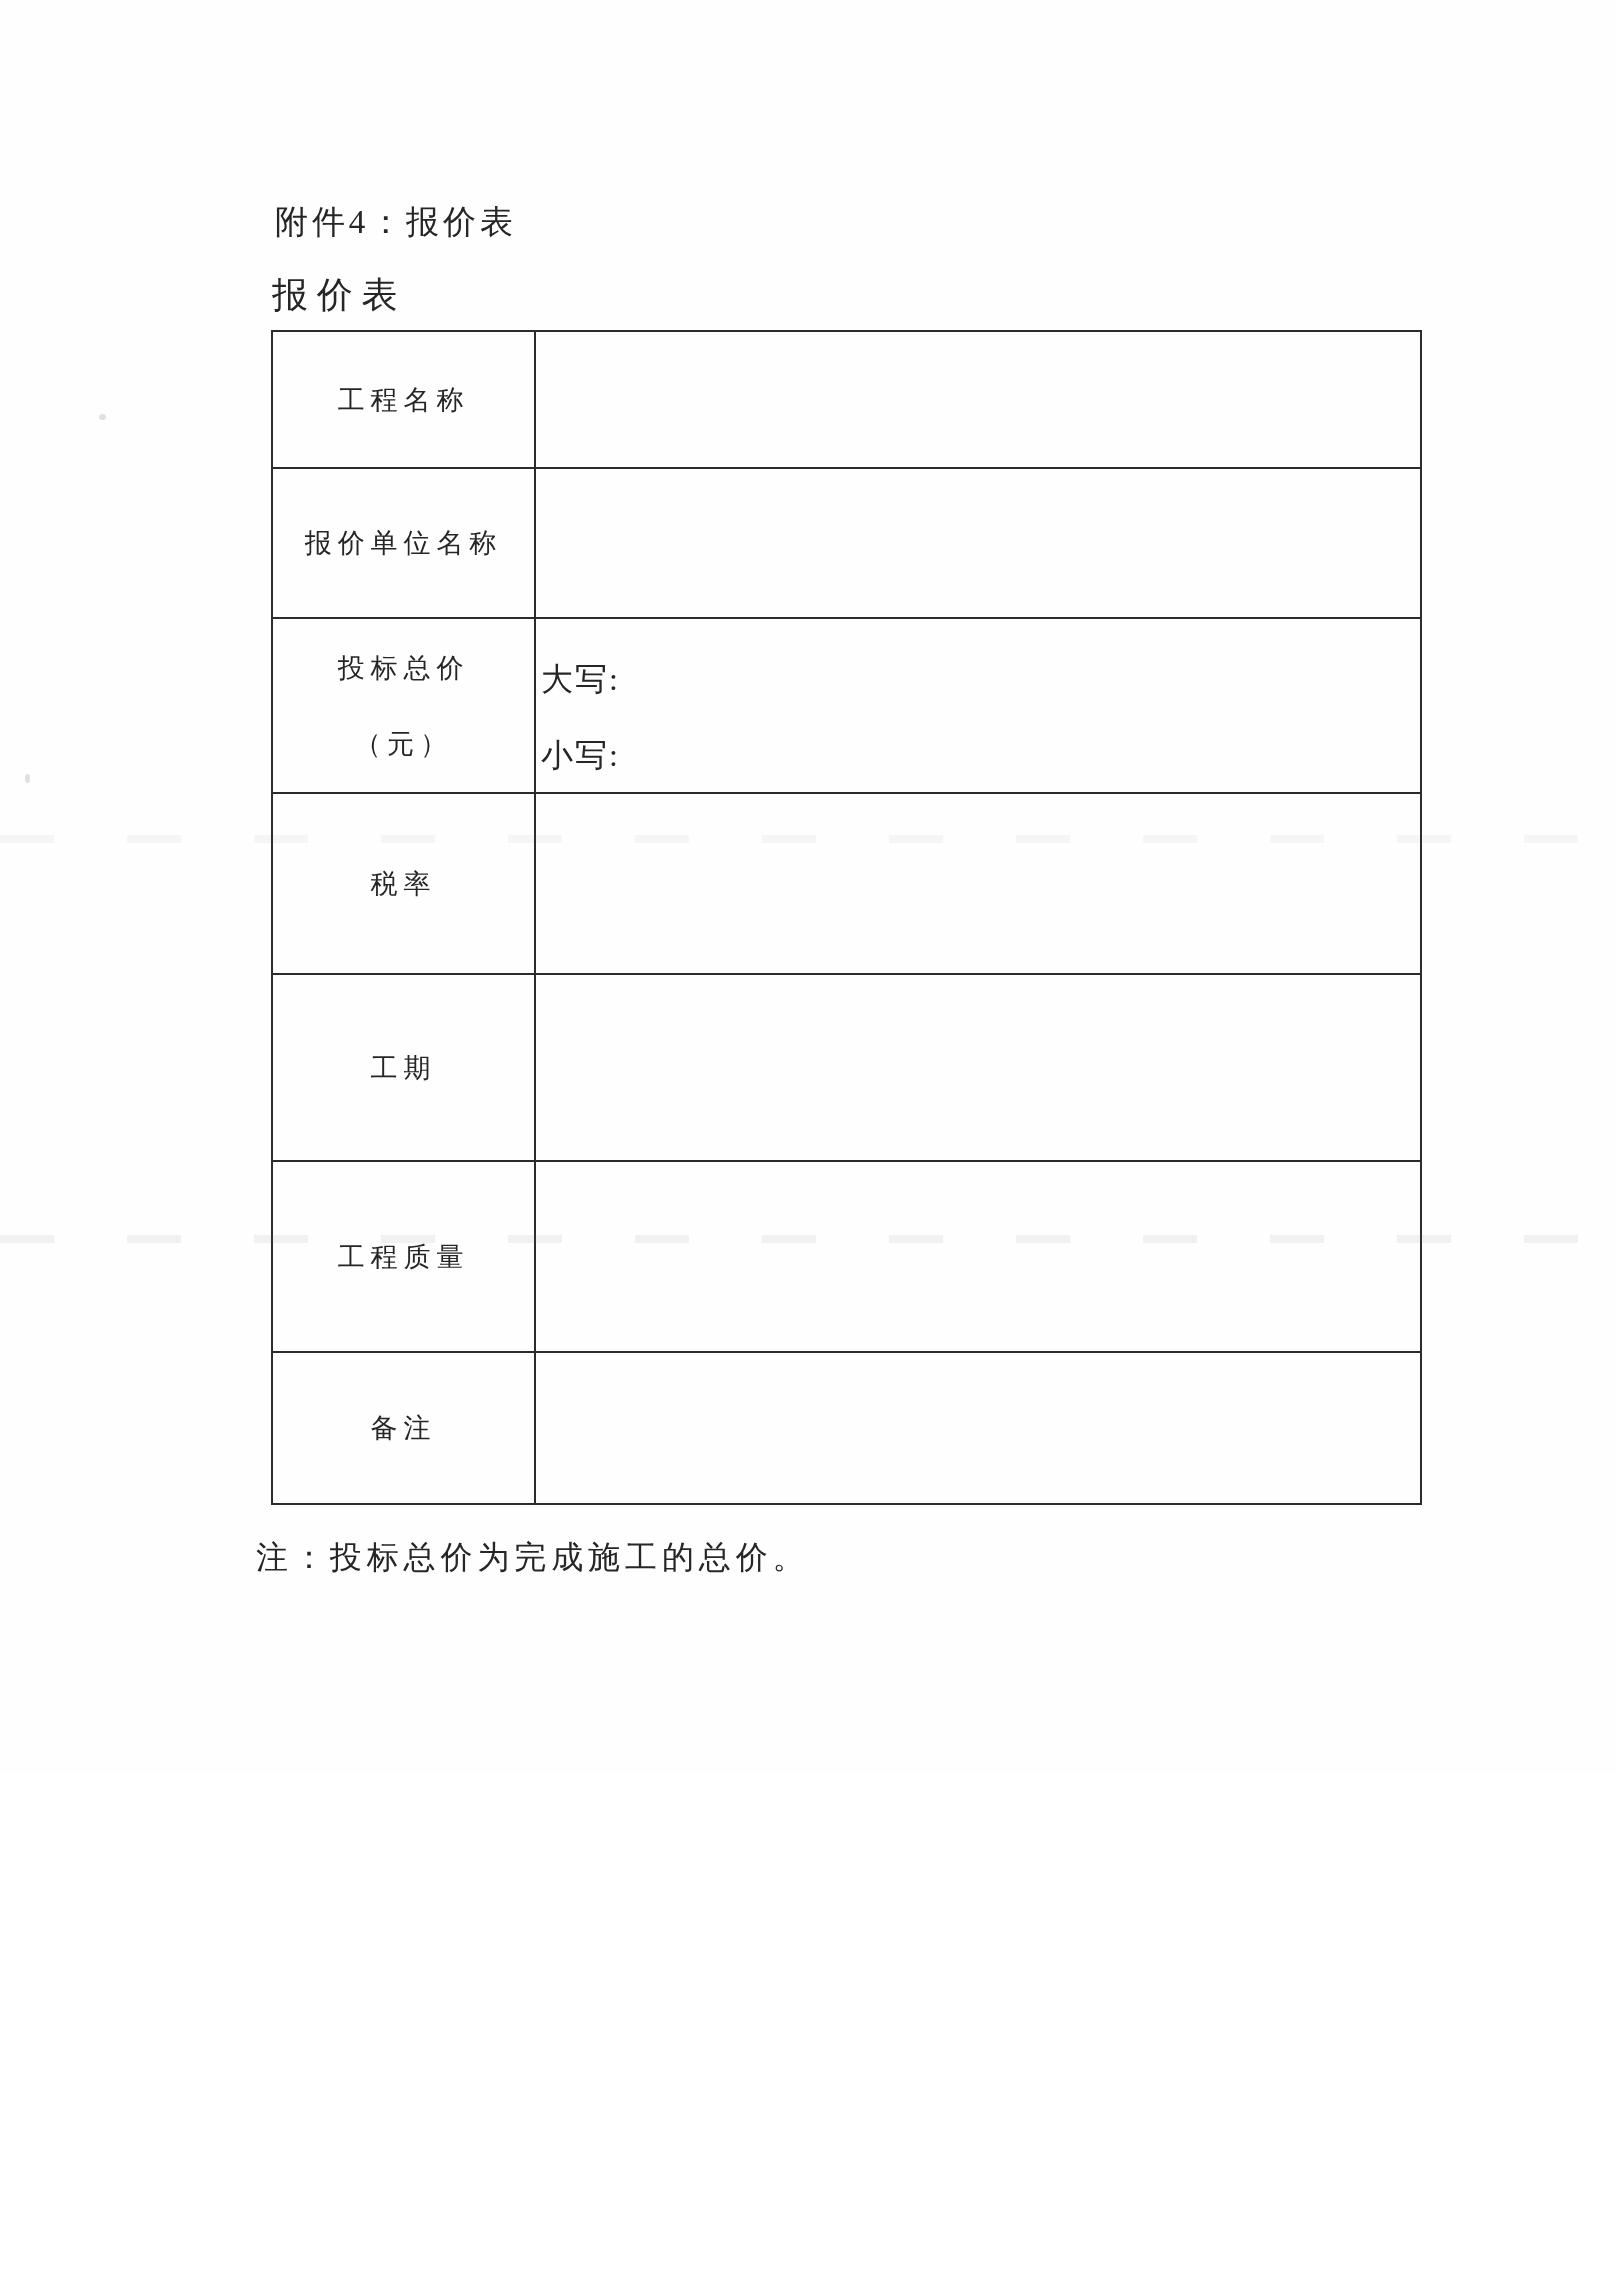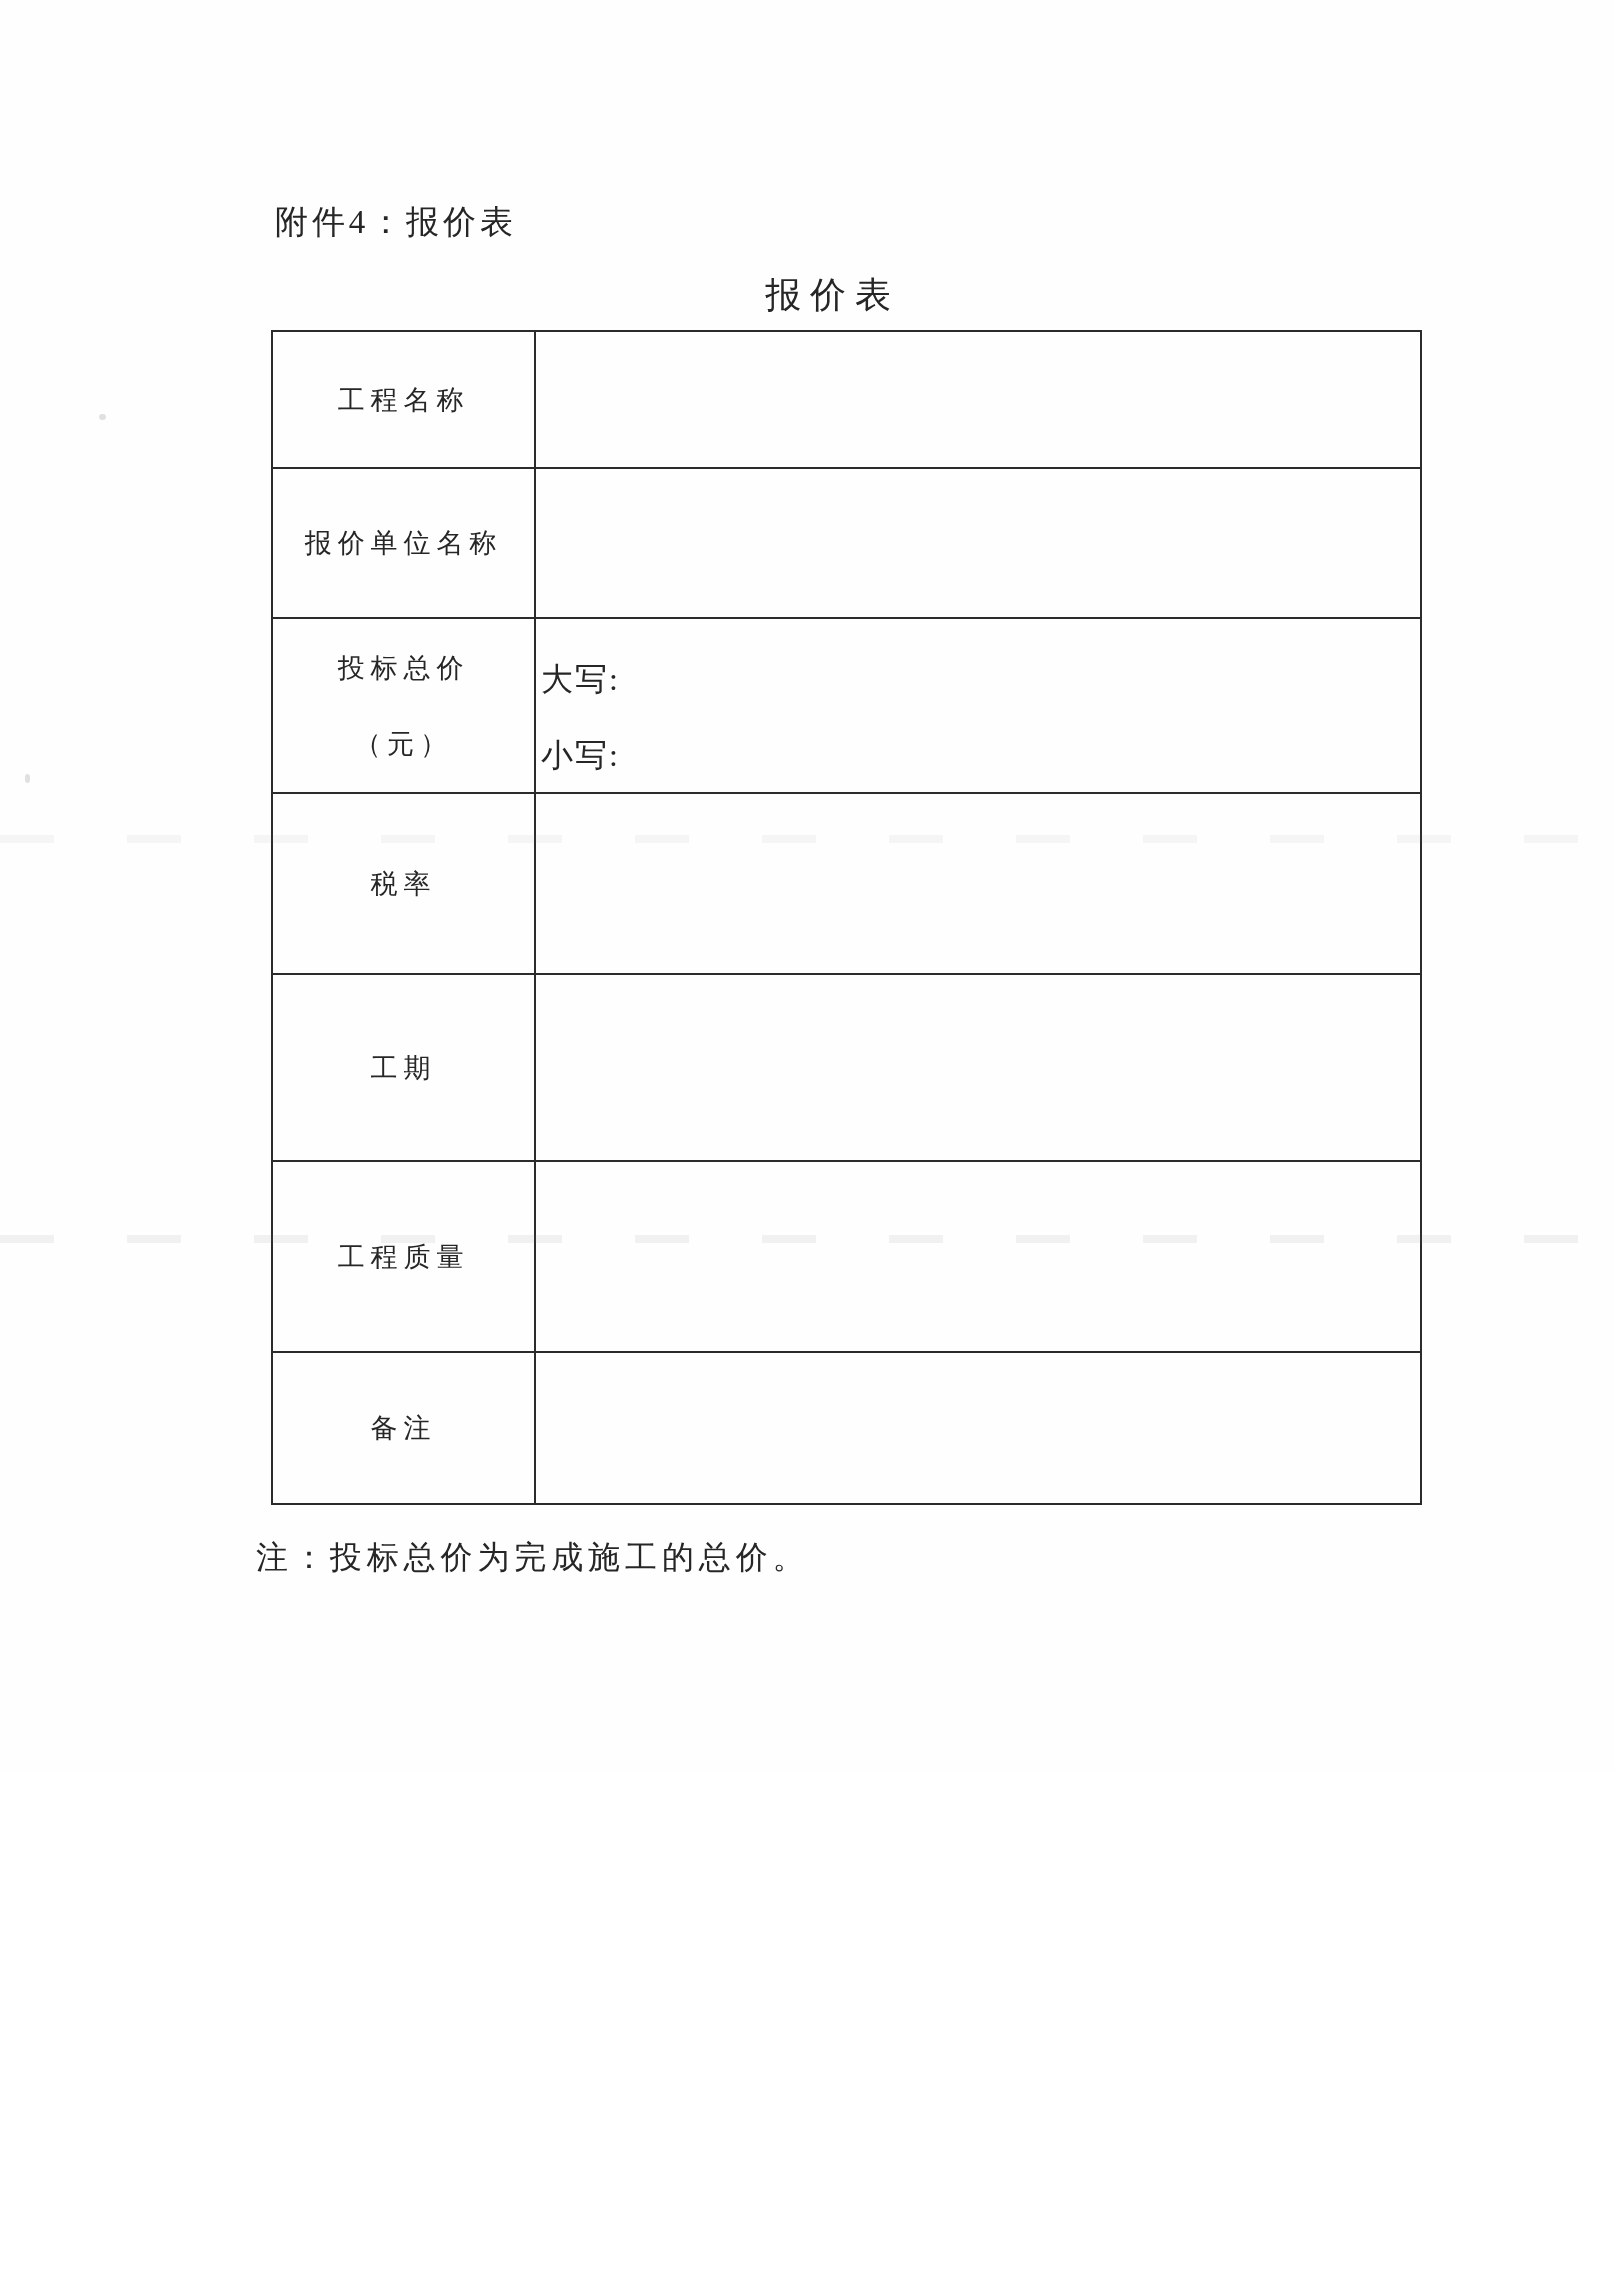--- a/index.html
+++ b/index.html
@@ -25,21 +25,20 @@
     font-size: 33px;
     line-height: 41px;
     letter-spacing: 3.9px;
     white-space: nowrap;
   }
   .table-title {
     position: absolute;
     left: 272px;
     top: 272px;
     width: 1121px;
-    text-align: center;
     font-size: 36px;
     line-height: 47px;
     letter-spacing: 8.8px;
     white-space: nowrap;
   }
 
   
   .qtable {
     position: absolute;
     left: 271px;

